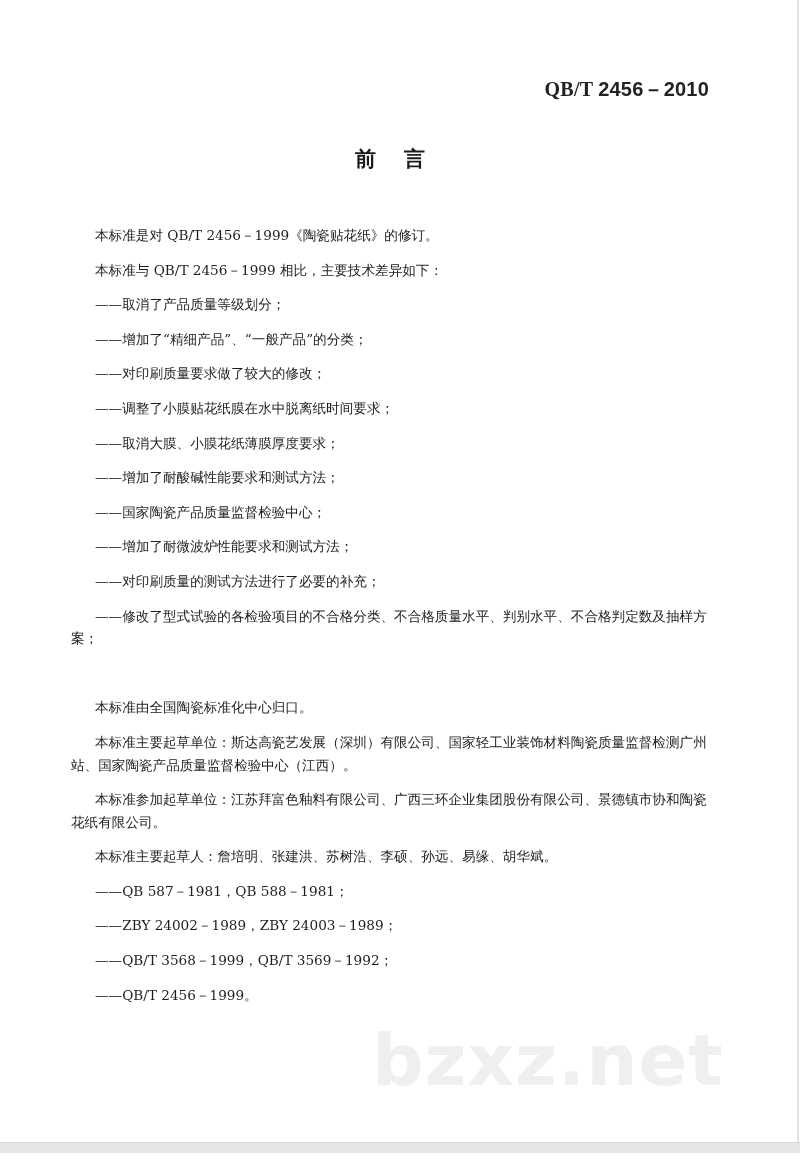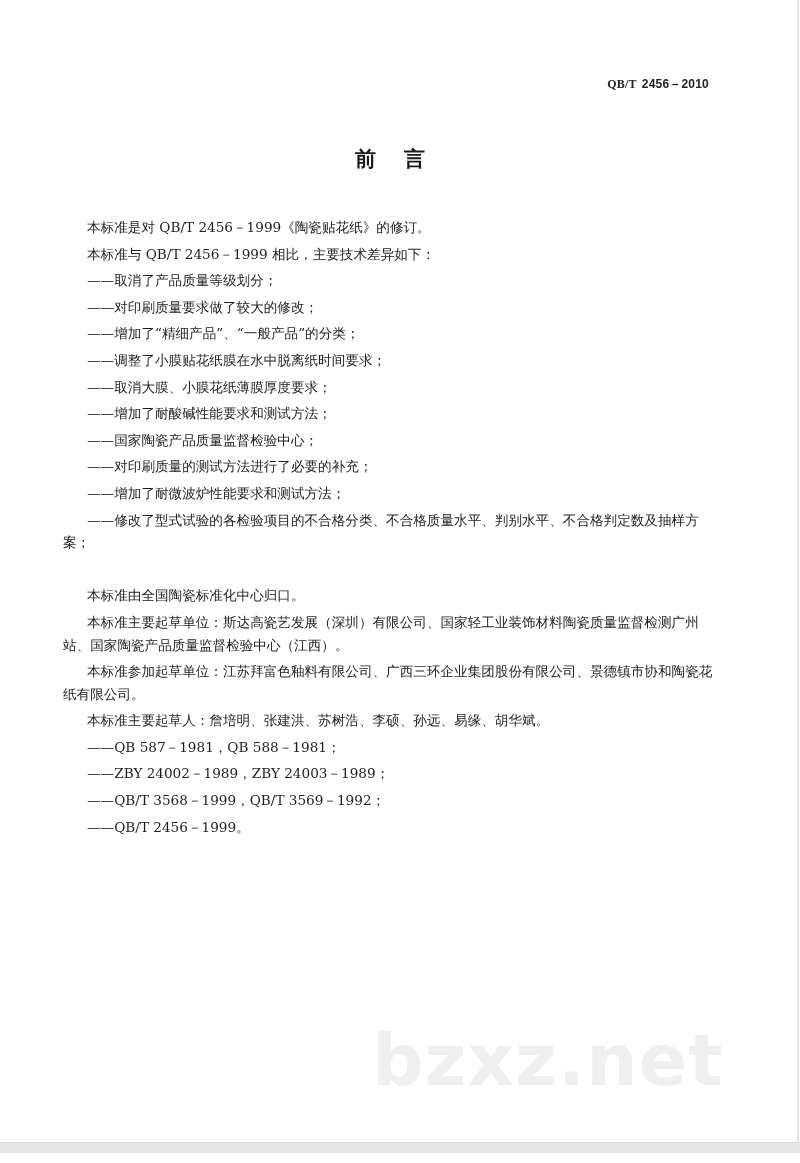--- a/index.html
+++ b/index.html
@@ -31,21 +31,21 @@
       width: 800px;
       height: 10px;
       background: #e6e6e6;
       border-top: 1px solid #d8d8d8;
     }
     .std-code {
       position: absolute;
       top: 76px;
       right: 88px;
       font-family: "Liberation Sans", "DejaVu Sans", sans-serif;
-      font-size: 12px;
+      font-size: 20px;
       font-weight: bold;
       color: #222;
       letter-spacing: 0.2px;
     }
     .std-code .prefix {
       font-family: "Liberation Serif", "DejaVu Serif", serif;
       font-weight: bold;
       margin-right: 5px;
     }
     .title {
@@ -64,21 +64,21 @@
     }
     .body-text {
       position: absolute;
       top: 212px;
       left: 59px;
       width: 660px;
       font-size: 13.6px;
       line-height: 22.6px;
     }
     .para {
-      margin: 4px;
+      margin: 12px;
       text-indent: 24px;
       white-space: normal;
     }
     .gap { height: 22.6px; }
     .watermark {
       position: absolute;
       left: 372px;
       top: 1018px;
       font-family: "DejaVu Sans", "Liberation Sans", sans-serif;
       font-size: 72px;
@@ -96,28 +96,28 @@
   <div class="std-code">
     <span class="prefix">QB/T</span><span>2456－2010</span>
   </div>
 
   <div class="title">前言</div>
 
   <div class="body-text">
     <p class="para">本标准是对 QB/T 2456－1999《陶瓷贴花纸》的修订。</p>
     <p class="para">本标准与 QB/T 2456－1999 相比，主要技术差异如下：</p>
     <p class="para">——取消了产品质量等级划分；</p>
+    <p class="para">——增加了“精细产品”、“一般产品”的分类；</p>
     <p class="para">——对印刷质量要求做了较大的修改；</p>
-    <p class="para">——增加了“精细产品”、“一般产品”的分类；</p>
     <p class="para">——调整了小膜贴花纸膜在水中脱离纸时间要求；</p>
     <p class="para">——取消大膜、小膜花纸薄膜厚度要求；</p>
     <p class="para">——增加了耐酸碱性能要求和测试方法；</p>
     <p class="para">——国家陶瓷产品质量监督检验中心；</p>
+    <p class="para">——增加了耐微波炉性能要求和测试方法；</p>
     <p class="para">——对印刷质量的测试方法进行了必要的补充；</p>
-    <p class="para">——增加了耐微波炉性能要求和测试方法；</p>
     <p class="para">——修改了型式试验的各检验项目的不合格分类、不合格质量水平、判别水平、不合格判定数及抽样方案；</p>
 
     <div class="gap"></div>
 
     <p class="para">本标准由全国陶瓷标准化中心归口。</p>
     <p class="para">本标准主要起草单位：斯达高瓷艺发展（深圳）有限公司、国家轻工业装饰材料陶瓷质量监督检测广州站、国家陶瓷产品质量监督检验中心（江西）。</p>
     <p class="para">本标准参加起草单位：江苏拜富色釉料有限公司、广西三环企业集团股份有限公司、景德镇市协和陶瓷花纸有限公司。</p>
     <p class="para">本标准主要起草人：詹培明、张建洪、苏树浩、李硕、孙远、易缘、胡华斌。</p>
     <p class="para">——QB 587－1981，QB 588－1981；</p>
     <p class="para">——ZBY 24002－1989，ZBY 24003－1989；</p>

